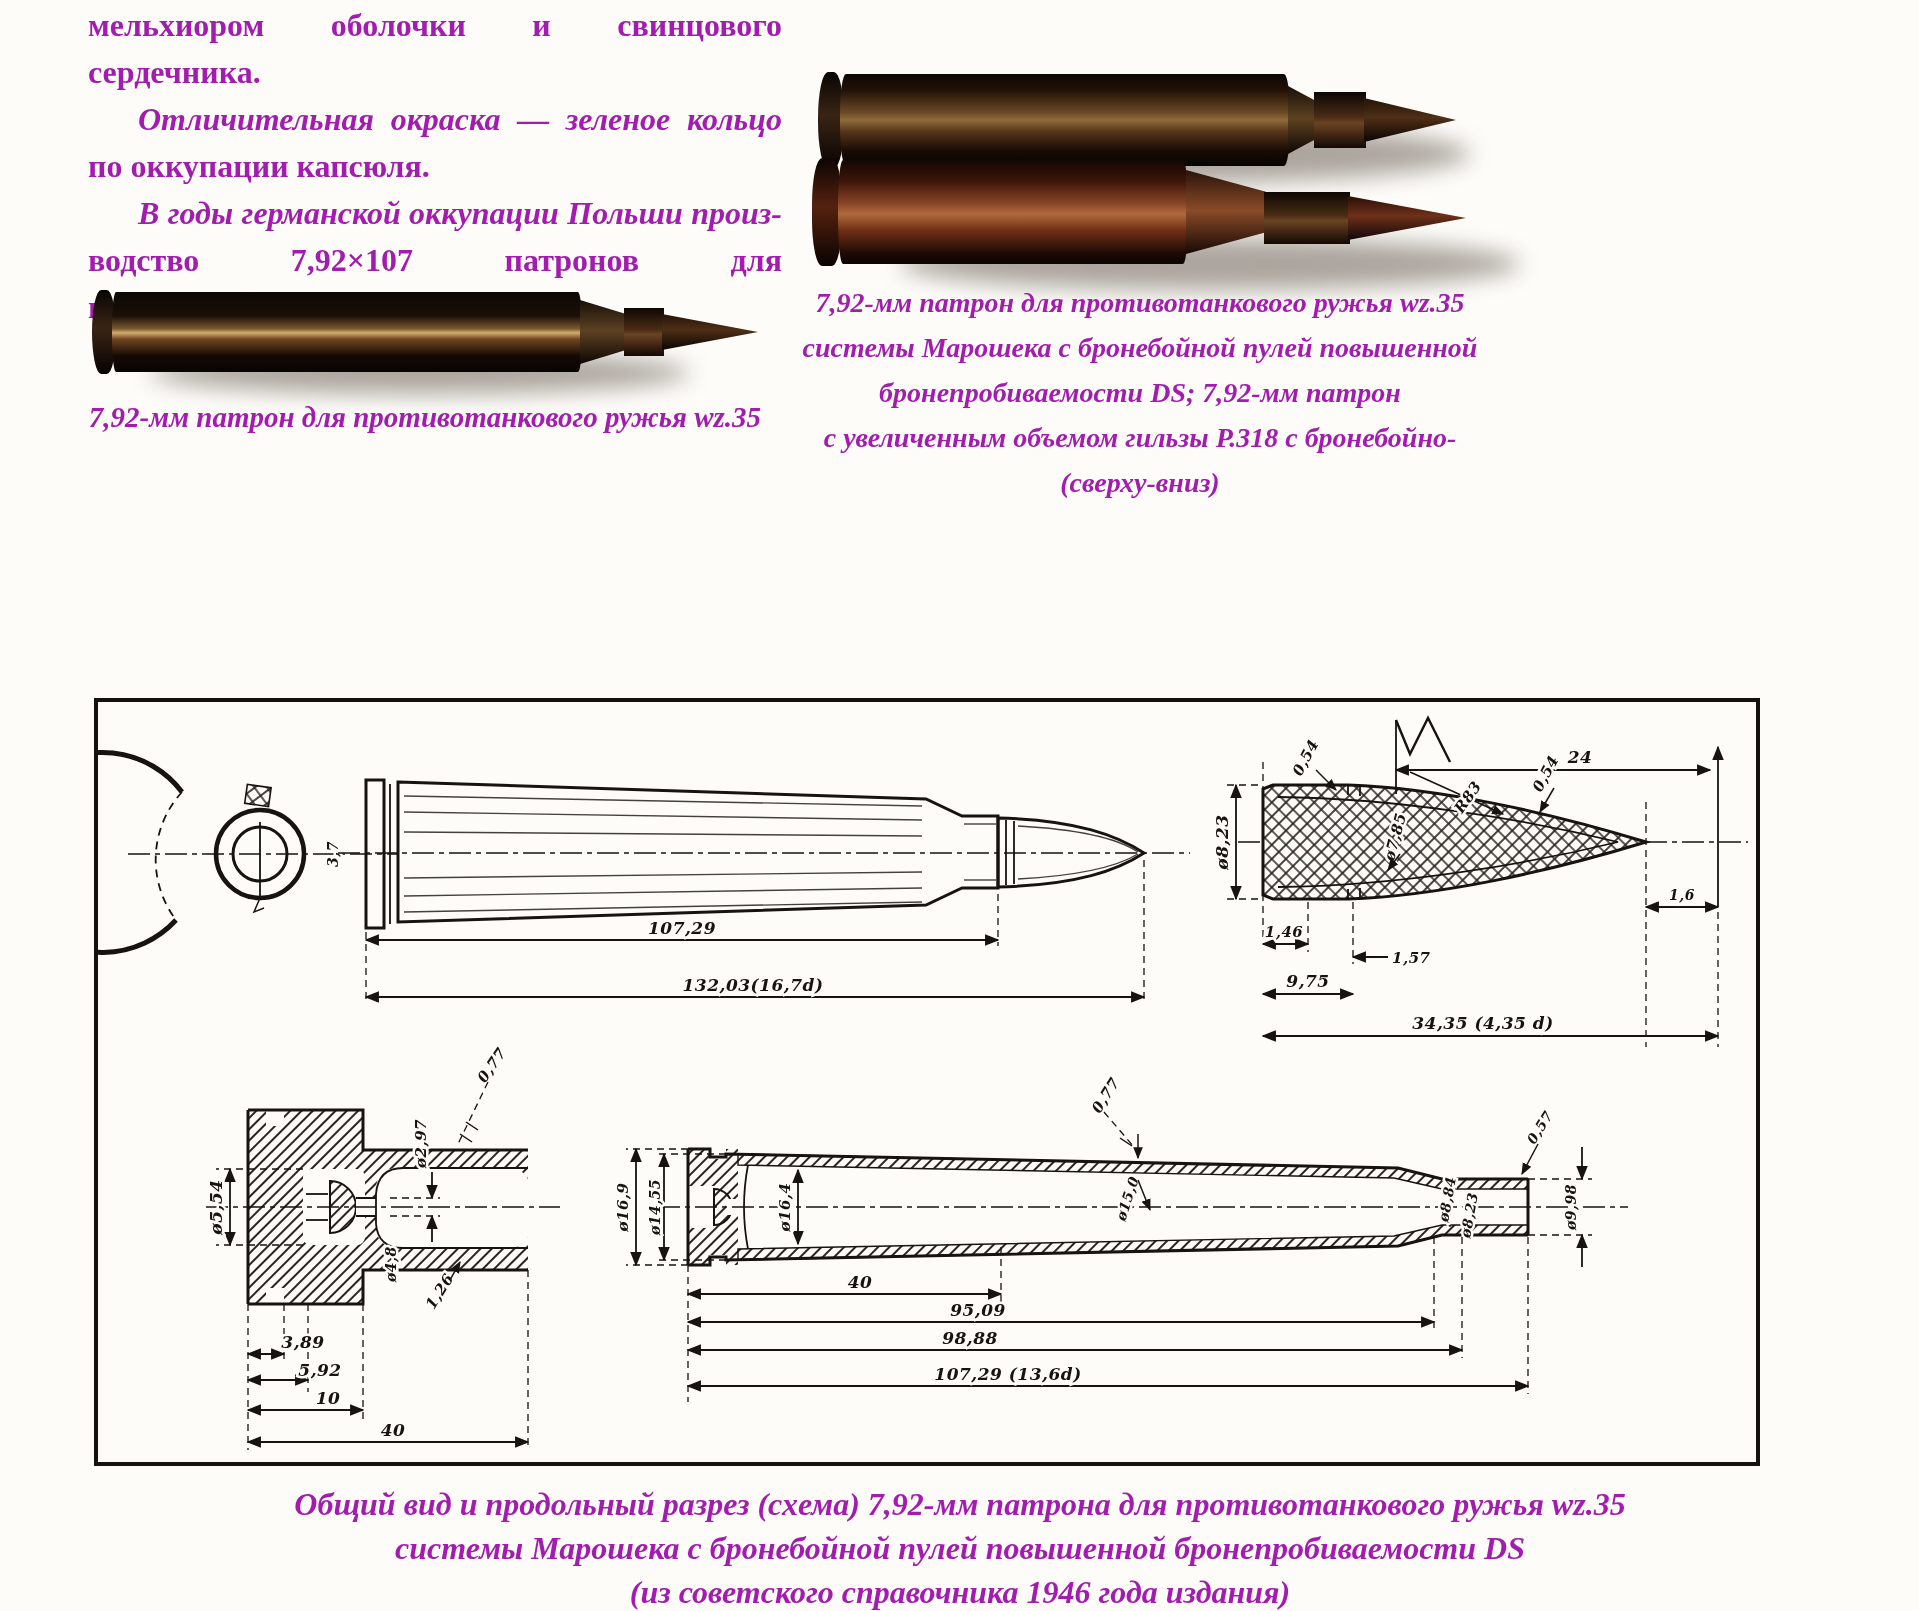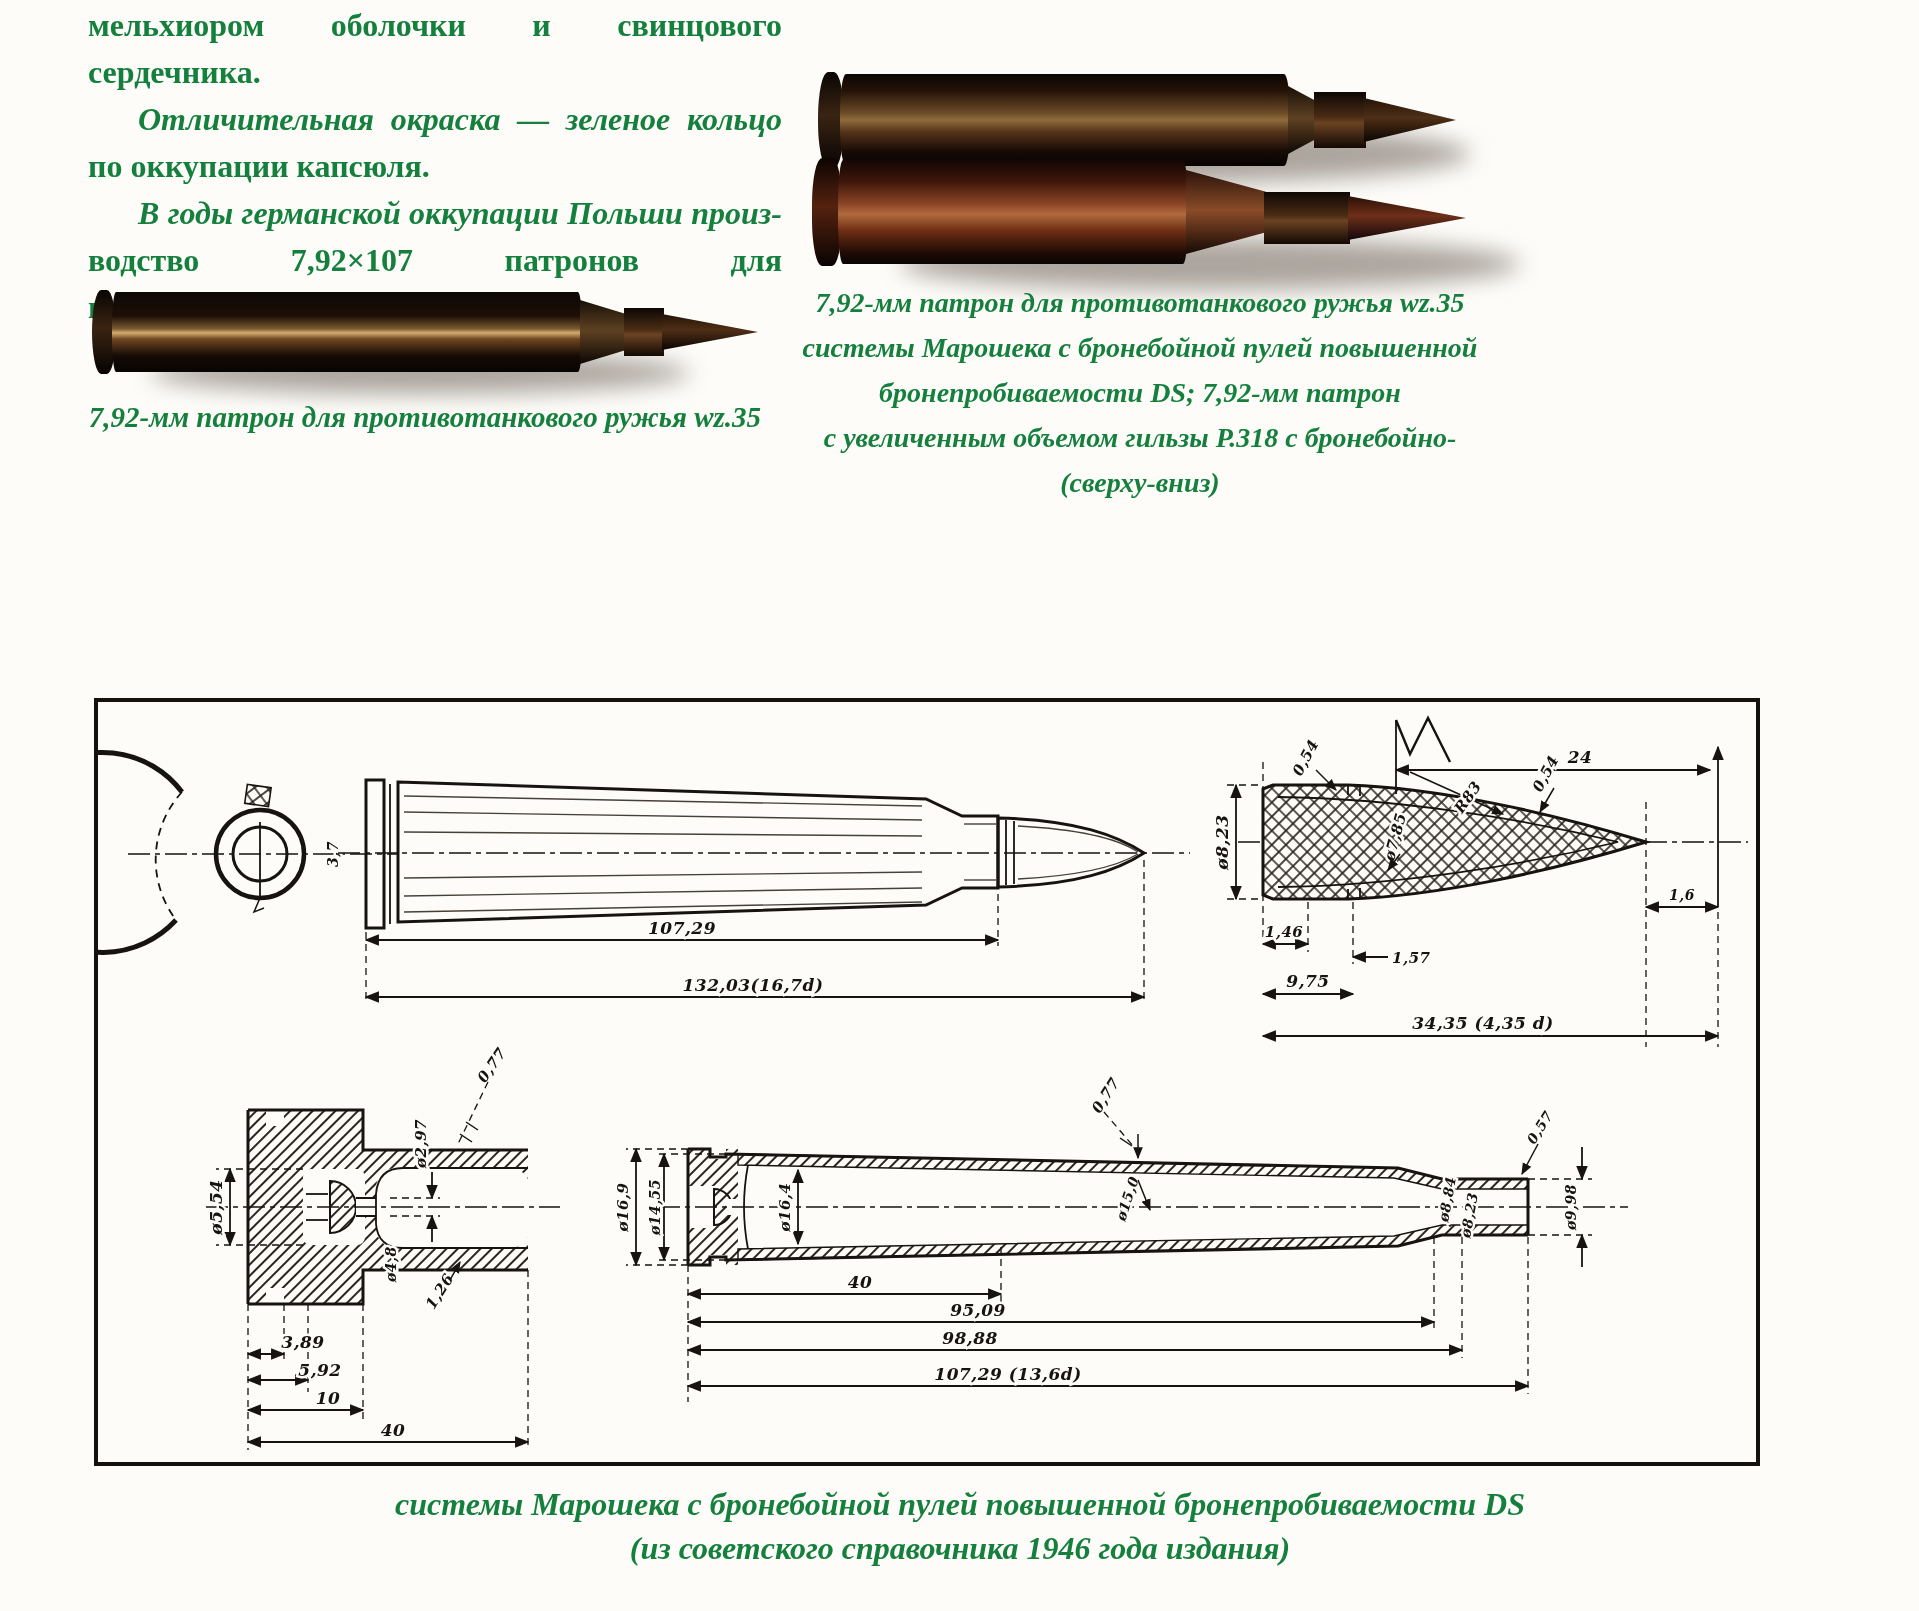--- a/index.html
+++ b/index.html
@@ -1,17 +1,17 @@
 <!DOCTYPE html>
 <html><head>
 <meta charset="utf-8">
 <style>
   html,body{margin:0;padding:0;background:#e8e6e1;}
   #page{position:relative;width:1919px;height:1611px;background:#fdfcf9;overflow:hidden;
-        font-family:"Liberation Serif",serif;color:#15803d;}
+        font-family:"Liberation Serif",serif;color:#a21caf;}
   
   .btxt{position:absolute;left:88px;top:2px;width:694px;font-weight:bold;font-size:32px;line-height:47px;}
   .btxt .ln{width:100%;}
   .btxt .j{text-align:justify;text-align-last:justify;}
   .btxt .ind{padding-left:50px;box-sizing:border-box;font-style:italic;}
   
   .cap{position:absolute;font-style:italic;font-weight:bold;text-align:center;}
   .capL{left:80px;top:394px;width:690px;font-size:29px;line-height:47px;}
   .capR{left:790px;top:280px;width:700px;font-size:28px;line-height:45px;}
   .capB{left:175px;top:1482px;width:1570px;font-size:32px;line-height:44px;}
@@ -293,17 +293,18 @@
       <text class="dl" x="880" y="614" text-anchor="middle">95,09</text>
       <line class="dim" x1="590" y1="648" x2="1364" y2="648" marker-start="url(#ar)" marker-end="url(#ar)"></line>
       <text class="dl" x="872" y="642" text-anchor="middle">98,88</text>
       <line class="dim" x1="590" y1="684" x2="1430" y2="684" marker-start="url(#ar)" marker-end="url(#ar)"></line>
       <text class="dl" x="910" y="678" text-anchor="middle">107,29 (13,6d)</text>
     </g>
   </svg>
   </div>
 
   <div class="cap capB">
+    <div>Общий вид и продольный разрез (схема) 7,92-мм патрона для противотанкового ружья wz.35</div>
     <div>системы Марошека с бронебойной пулей повышенной бронепробиваемости DS</div>
     <div>(из советского справочника 1946 года издания)</div>
   </div>
 
 </div>
 
 </body></html>

